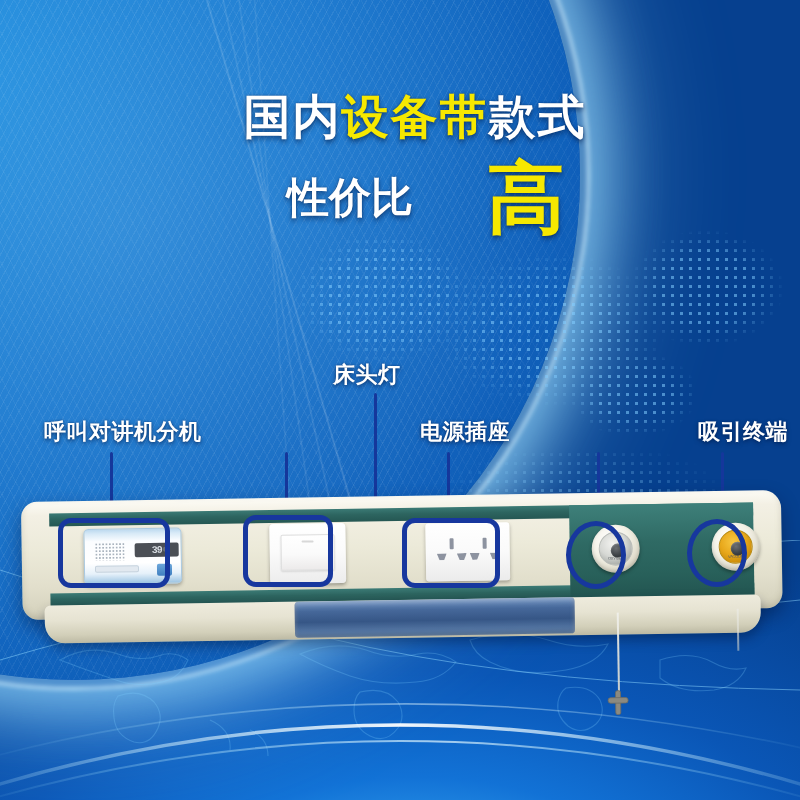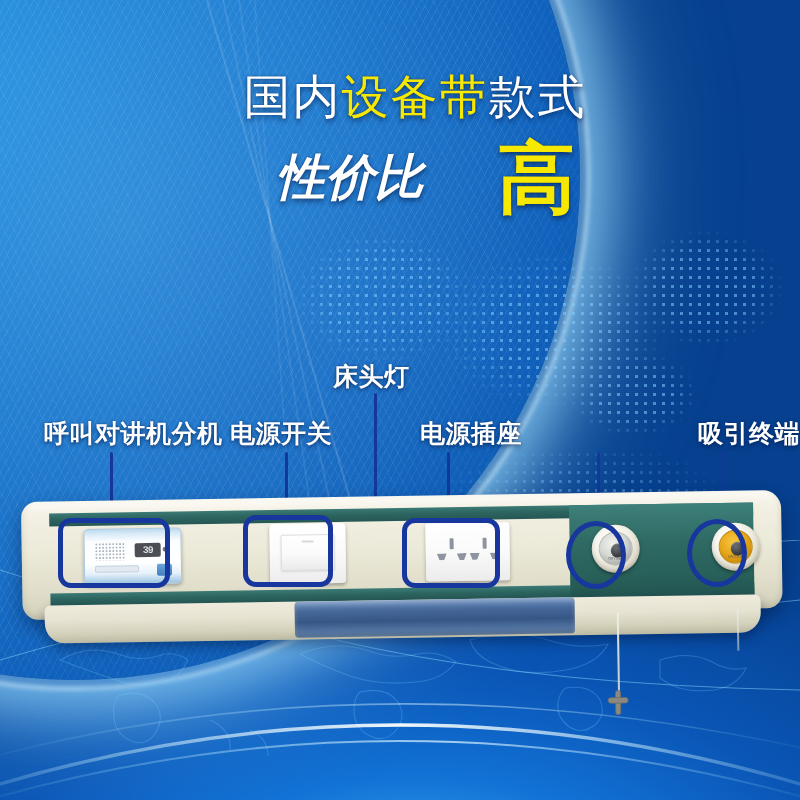--- a/index.html
+++ b/index.html
@@ -90,40 +90,41 @@
   
   .worldmap { position:absolute; left:0; top:600px; width:800px; height:200px; opacity:.30; }
 
   
   .arcs { position:absolute; left:0; bottom:0; width:800px; height:260px; }
 
   
   .headline { position:absolute; left:0; top:72px; width:800px; }
   .hl-row1 {
     text-align:center;
-    font-size:47px; font-weight:normal; letter-spacing:2px;
+    font-size:47px; font-weight:bold; letter-spacing:2px;
     line-height:1.08;
     padding-left:30px;
+    margin-top:20px;
   }
   .hl-row2 {
     margin-top:16px;
     padding-left:52px;
     display:flex; align-items:center; justify-content:center; gap:74px;
     font-weight:bold; line-height:1;
   }
   .w { color:#ffffff; text-shadow:0 3px 5px rgba(0,26,70,.55), 0 0 2px rgba(0,30,80,.6); }
   .y { color:#f6e800; text-shadow:0 3px 5px rgba(0,26,70,.55), 0 0 2px rgba(0,30,80,.6); }
-  .hl-xjb { font-size:49px;font-style:italic; }
+  .hl-xjb { font-size:42px; }
   .hl-gao { font-size:78px; }
 
   
   .labels { position:absolute; left:0; top:0; width:800px; height:800px; }
   .lbl {
     position:absolute;
-    color:#ffffff; font-weight:bold; font-size:25px;
+    color:#ffffff; font-weight:bold; font-size:22px;
     white-space:nowrap;
     text-shadow:0 2px 4px rgba(0,25,68,.6), 0 0 2px rgba(0,30,80,.55);
     letter-spacing:0.5px;
   }
   .lead {
     position:absolute;
     width:3px;
     background:#15379b;
     border-radius:2px;
   }
@@ -176,21 +177,21 @@
     box-shadow:0 2px 4px rgba(0,0,0,.3);
     border:1px solid #a9c9e2;
   }
   .ic-grille {
     position:absolute; left:10px; top:13px; width:30px; height:18px;
     background-image:radial-gradient(circle, #9aa6b2 0.8px, transparent 1px);
     background-size:3.4px 3.4px;
     opacity:.85;
   }
   .ic-display {
-    position:absolute; left:50px; top:14px; width:26px; height:14px;
+    position:absolute; left:50px; top:14px; width:44px; height:14px;
     background:#4b4f55; border-radius:2px;
     color:#d8dde2; font-size:10px; font-weight:bold;
     display:flex; align-items:center; justify-content:center;
     font-family:"Liberation Mono", monospace;
     letter-spacing:-1px;
   }
   .ic-led { position:absolute; left:78px; top:18px; width:5px; height:5px; border-radius:50%; background:#6a7078; }
   .ic-bar { position:absolute; left:10px; top:36px; width:44px; height:7px; background:#e2e9f0; border:1px solid #c5d2dd; border-radius:2px; }
   .ic-btn { position:absolute; left:72px; top:35px; width:15px; height:12px; border-radius:2px; background:linear-gradient(180deg,#6ba6da,#3f7fc0); }
 
@@ -326,21 +327,20 @@
       <span class="w">国内</span><span class="y">设备带</span><span class="w">款式</span>
     </div>
     <div class="hl-row2">
       <span class="w hl-xjb">性价比</span>
       <span class="y hl-gao">高</span>
     </div>
   </div>
 
   <div class="labels">
     <div class="lbl" style="left:8px;  top:417px;margin-left:36px;">呼叫对讲机分机</div>
-    <div class="lbl" style="left:230px; top:417px;">电源开关</div>
     <div class="lbl" style="left:333px; top:360px;">床头灯</div>
     <div class="lbl" style="left:400px; top:417px;padding-left:20px;">电源插座</div>
     <div class="lbl" style="left:665px; top:417px;margin-left:33px;">吸引终端</div>
 
     <div class="lead" style="left:110px; top:452px; height:78px;"></div>
     <div class="lead" style="left:285px; top:452px; height:78px;"></div>
     <div class="lead" style="left:374px; top:393px; height:212px;"></div>
     <div class="lead" style="left:447px; top:452px; height:76px;"></div>
     <div class="lead" style="left:597px; top:452px; height:78px;"></div>
     <div class="lead" style="left:721px; top:452px; height:76px;"></div>

